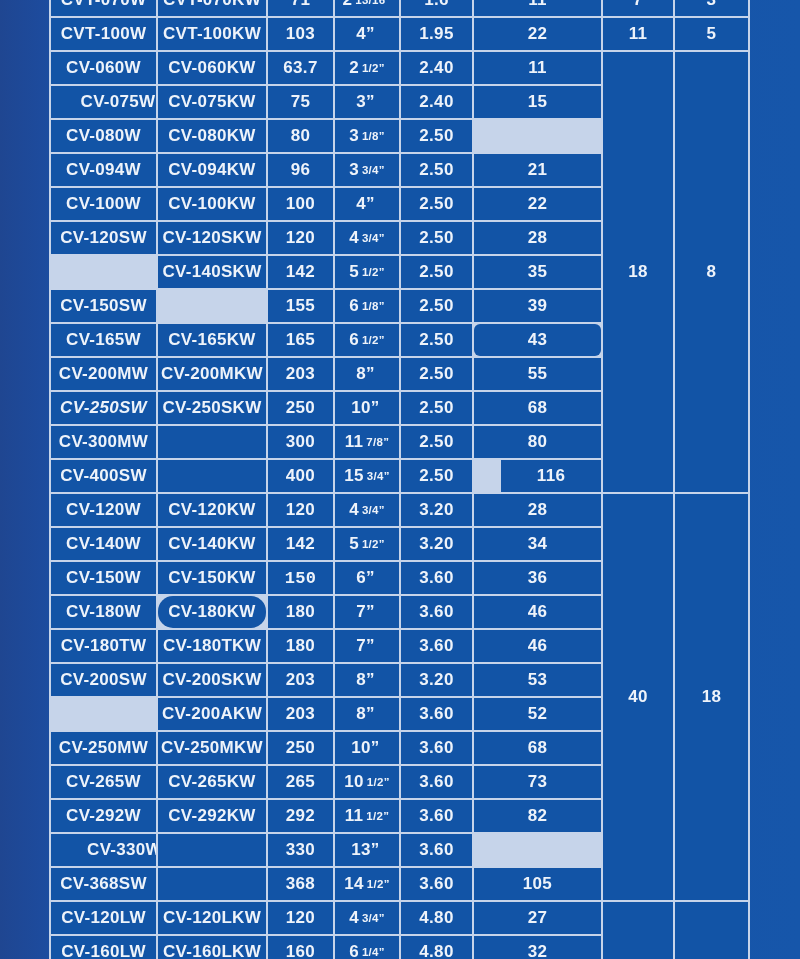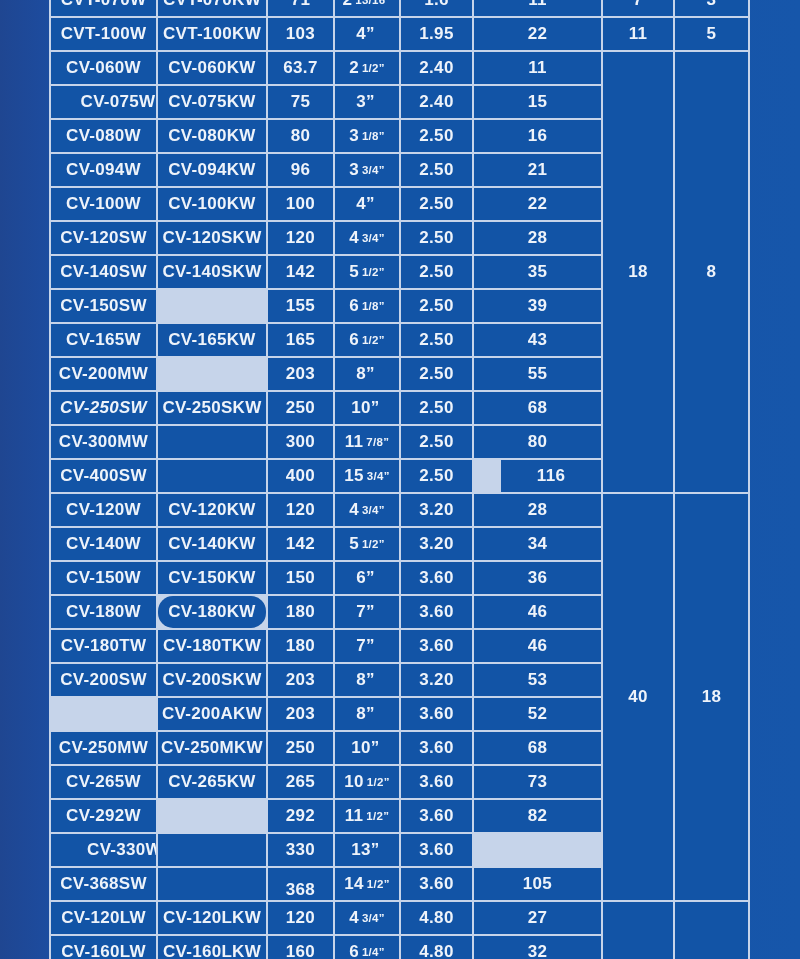--- a/index.html
+++ b/index.html
@@ -124,23 +124,20 @@
     <div class="cell" style="grid-area: 5 / 3;">
       <span>80</span>
     </div>
     <div class="cell" style="grid-area: 5 / 4;">
       <span>3</span>
       <span class="frac">1/8”</span>
     </div>
     <div class="cell" style="grid-area: 5 / 5;">
       <span>2.50</span>
     </div>
-    <div class="cell" style="grid-area: 5 / 6;">
-      <span>16</span>
-    </div>
     <div class="cell" style="grid-area: 6 / 1;">
       <span>CV-094W</span>
     </div>
     <div class="cell" style="grid-area: 6 / 2;">
       <span>CV-094KW</span>
     </div>
     <div class="cell" style="grid-area: 6 / 3;">
       <span>96</span>
     </div>
     <div class="cell" style="grid-area: 6 / 4;">
@@ -184,23 +181,20 @@
     <div class="cell" style="grid-area: 8 / 4;">
       <span>4</span>
       <span class="frac">3/4”</span>
     </div>
     <div class="cell" style="grid-area: 8 / 5;">
       <span>2.50</span>
     </div>
     <div class="cell" style="grid-area: 8 / 6;">
       <span>28</span>
     </div>
-    <div class="cell" style="grid-area: 9 / 1;">
-      <span>CV-140SW</span>
-    </div>
     <div class="cell" style="grid-area: 9 / 2;">
       <span>CV-140SKW</span>
     </div>
     <div class="cell" style="grid-area: 9 / 3;">
       <span>142</span>
     </div>
     <div class="cell" style="grid-area: 9 / 4;">
       <span>5</span>
       <span class="frac">1/2”</span>
     </div>
@@ -235,25 +229,28 @@
     <div class="cell" style="grid-area: 11 / 3;">
       <span>165</span>
     </div>
     <div class="cell" style="grid-area: 11 / 4;">
       <span>6</span>
       <span class="frac">1/2”</span>
     </div>
     <div class="cell" style="grid-area: 11 / 5;">
       <span>2.50</span>
     </div>
-    <div class="cell" style="grid-area: 11 / 6;">
+    <div class="cell" style="grid-area: 11 / 6; border-radius: 6px;">
       <span>43</span>
     </div>
     <div class="cell" style="grid-area: 12 / 1;">
       <span>CV-200MW</span>
+    </div>
+    <div class="cell" style="grid-area: 12 / 2;">
+      <span>CV-200MKW</span>
     </div>
     <div class="cell" style="grid-area: 12 / 3;">
       <span>203</span>
     </div>
     <div class="cell" style="grid-area: 12 / 4;">
       <span>8”</span>
       <span class="frac"></span>
     </div>
     <div class="cell" style="grid-area: 12 / 5;">
       <span>2.50</span>
@@ -355,21 +352,21 @@
     </div>
     <div class="cell" style="grid-area: 17 / 6;">
       <span>34</span>
     </div>
     <div class="cell" style="grid-area: 18 / 1;">
       <span>CV-150W</span>
     </div>
     <div class="cell" style="grid-area: 18 / 2;">
       <span>CV-150KW</span>
     </div>
-    <div class="cell" style="grid-area: 18 / 3;">
+    <div class="cell" style="grid-area: 18 / 3; font-family: Liberation Mono, monospace;">
       <span>150</span>
     </div>
     <div class="cell" style="grid-area: 18 / 4;">
       <span>6”</span>
       <span class="frac"></span>
     </div>
     <div class="cell" style="grid-area: 18 / 5;">
       <span>3.60</span>
     </div>
     <div class="cell" style="grid-area: 18 / 6;">
@@ -485,20 +482,23 @@
     </div>
     <div class="cell" style="grid-area: 24 / 5;">
       <span>3.60</span>
     </div>
     <div class="cell" style="grid-area: 24 / 6;">
       <span>73</span>
     </div>
     <div class="cell" style="grid-area: 25 / 1;">
       <span>CV-292W</span>
     </div>
+    <div class="cell" style="grid-area: 25 / 2;">
+      <span>CV-292KW</span>
+    </div>
     <div class="cell" style="grid-area: 25 / 3;">
       <span>292</span>
     </div>
     <div class="cell" style="grid-area: 25 / 4;">
       <span>11</span>
       <span class="frac">1/2”</span>
     </div>
     <div class="cell" style="grid-area: 25 / 5;">
       <span>3.60</span>
     </div>
@@ -523,21 +523,21 @@
     </div>
     <div class="cell" style="grid-area: 26 / 6; margin-top: 36px;">
       <span>93</span>
     </div>
     <div class="cell" style="grid-area: 27 / 1;">
       <span>CV-368SW</span>
     </div>
     <div class="cell" style="grid-area: 27 / 2;">
       <span></span>
     </div>
-    <div class="cell" style="grid-area: 27 / 3; align-items: flex-end;">
+    <div class="cell" style="grid-area: 27 / 3;">
       <span>368</span>
     </div>
     <div class="cell" style="grid-area: 27 / 4;">
       <span>14</span>
       <span class="frac">1/2”</span>
     </div>
     <div class="cell" style="grid-area: 27 / 5;">
       <span>3.60</span>
     </div>
     <div class="cell" style="grid-area: 27 / 6;">

